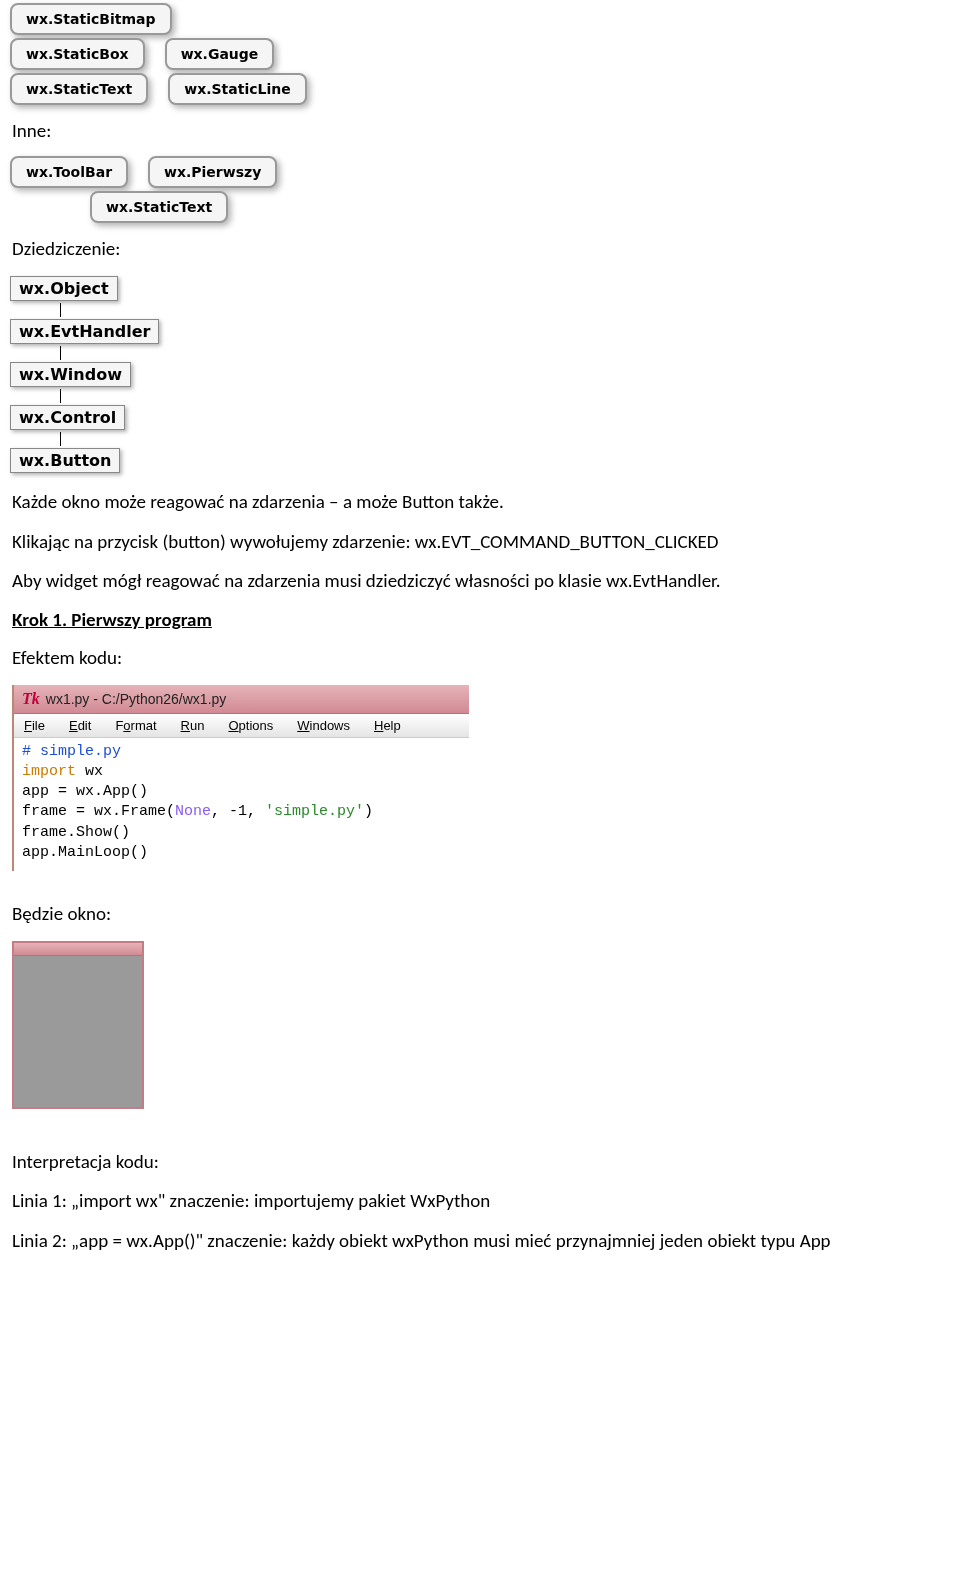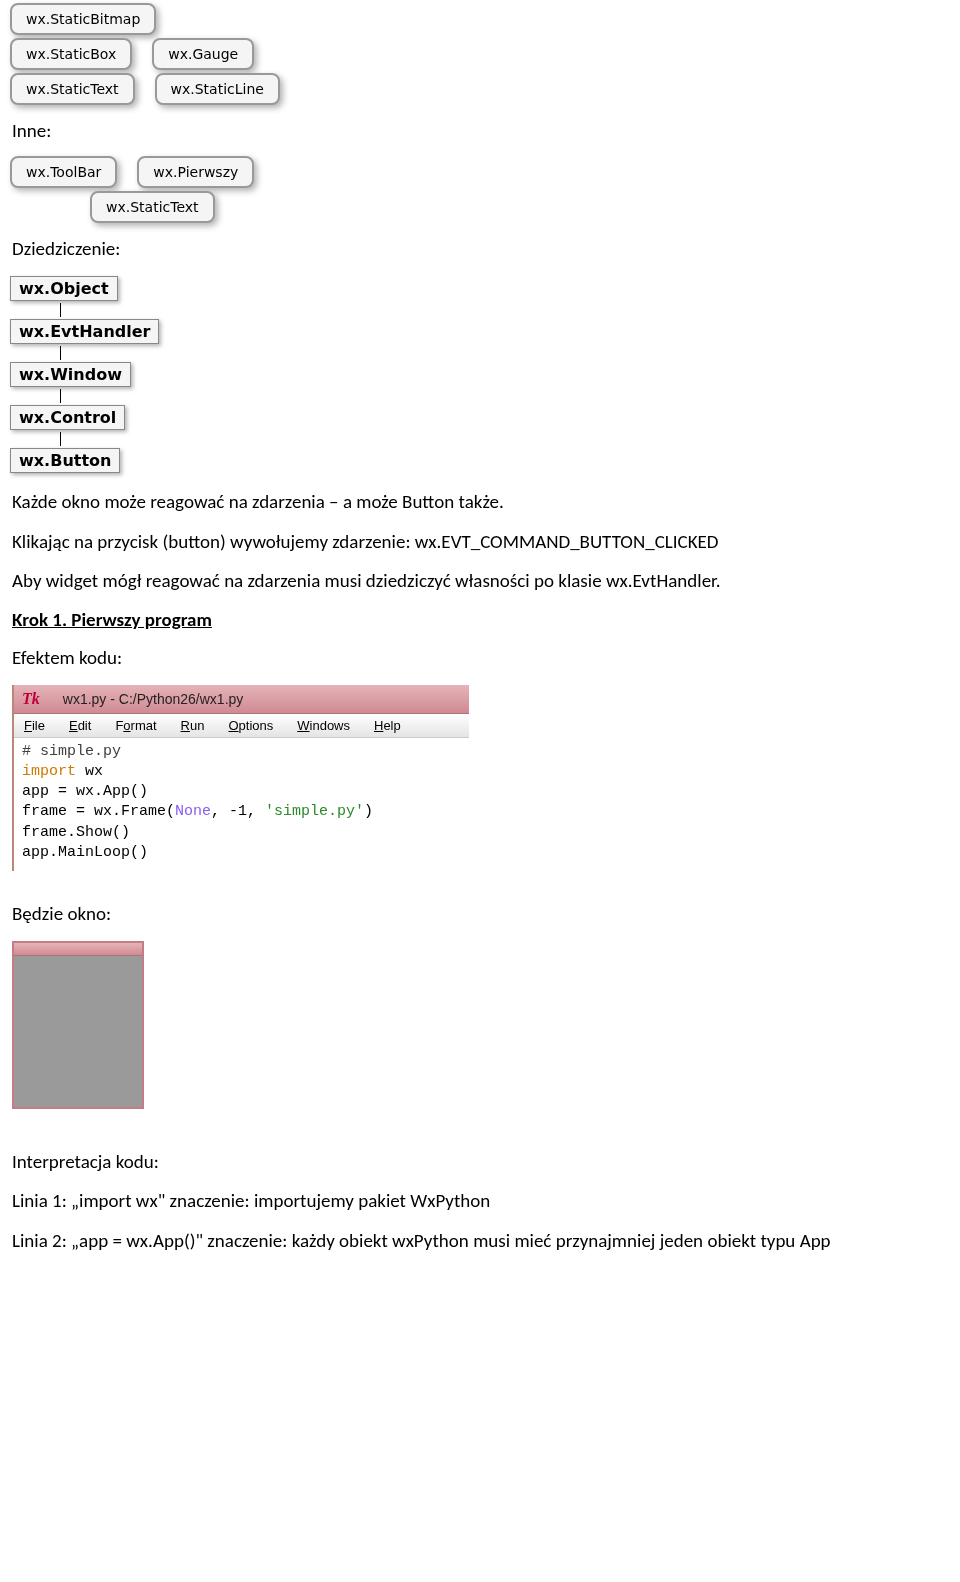--- a/index.html
+++ b/index.html
@@ -22,21 +22,21 @@
     margin-left: 90px;
   }
   .chip {
     display: inline-block;
     background: #f5f5f5;
     border: 2px solid #999;
     border-radius: 8px;
     padding: 6px 14px;
     font-family: "DejaVu Sans", Verdana, sans-serif;
     font-size: 14px;
-    font-weight: normal;
+    font-weight: bold;
     color: #000;
     box-shadow: 3px 3px 6px rgba(0,0,0,0.3);
     white-space: nowrap;
   }
   .chip-small {
     display: inline-block;
     background: #f5f5f5;
     border: 1px solid #888;
     padding: 2px 8px;
     font-family: "DejaVu Sans", Verdana, sans-serif;
@@ -72,21 +72,21 @@
     width: 455px;
     border-left: 2px solid #b87;
     font-family: "Courier New", monospace;
     font-size: 15px;
   }
   .editor-titlebar {
     background: linear-gradient(#e6b4b8, #d08a94);
     padding: 5px 8px;
     display: flex;
     align-items: center;
-    gap: 23px;
+    gap: 6px;
     font-family: Tahoma, sans-serif;
     font-size: 14px;
     color: #222;
     border-bottom: 1px solid #a77;
   }
   .tk-icon {
     color: #c0003c;
     font-style: italic;
     font-weight: bold;
     font-family: Georgia, serif;
@@ -100,21 +100,21 @@
     display: flex;
     gap: 24px;
     border-bottom: 1px solid #ccc;
   }
   .menu-item .ul { text-decoration: underline; }
   .editor-body {
     background: #fff;
     padding: 4px 8px 8px 8px;
     line-height: 1.35;
   }
-  .c-comment { color: #404040; }
+  .c-comment { color: #1d4ed8; }
   .c-kw { color: #cc7a00; }
   .c-name { color: #8b5cf6; }
   .c-str { color: #2a8a2a; }
   
   .result-window {
     margin: 8px 0 0 12px;
     width: 128px;
     height: 164px;
     background: #9a9a9a;
     border: 2px solid #c47d86;

